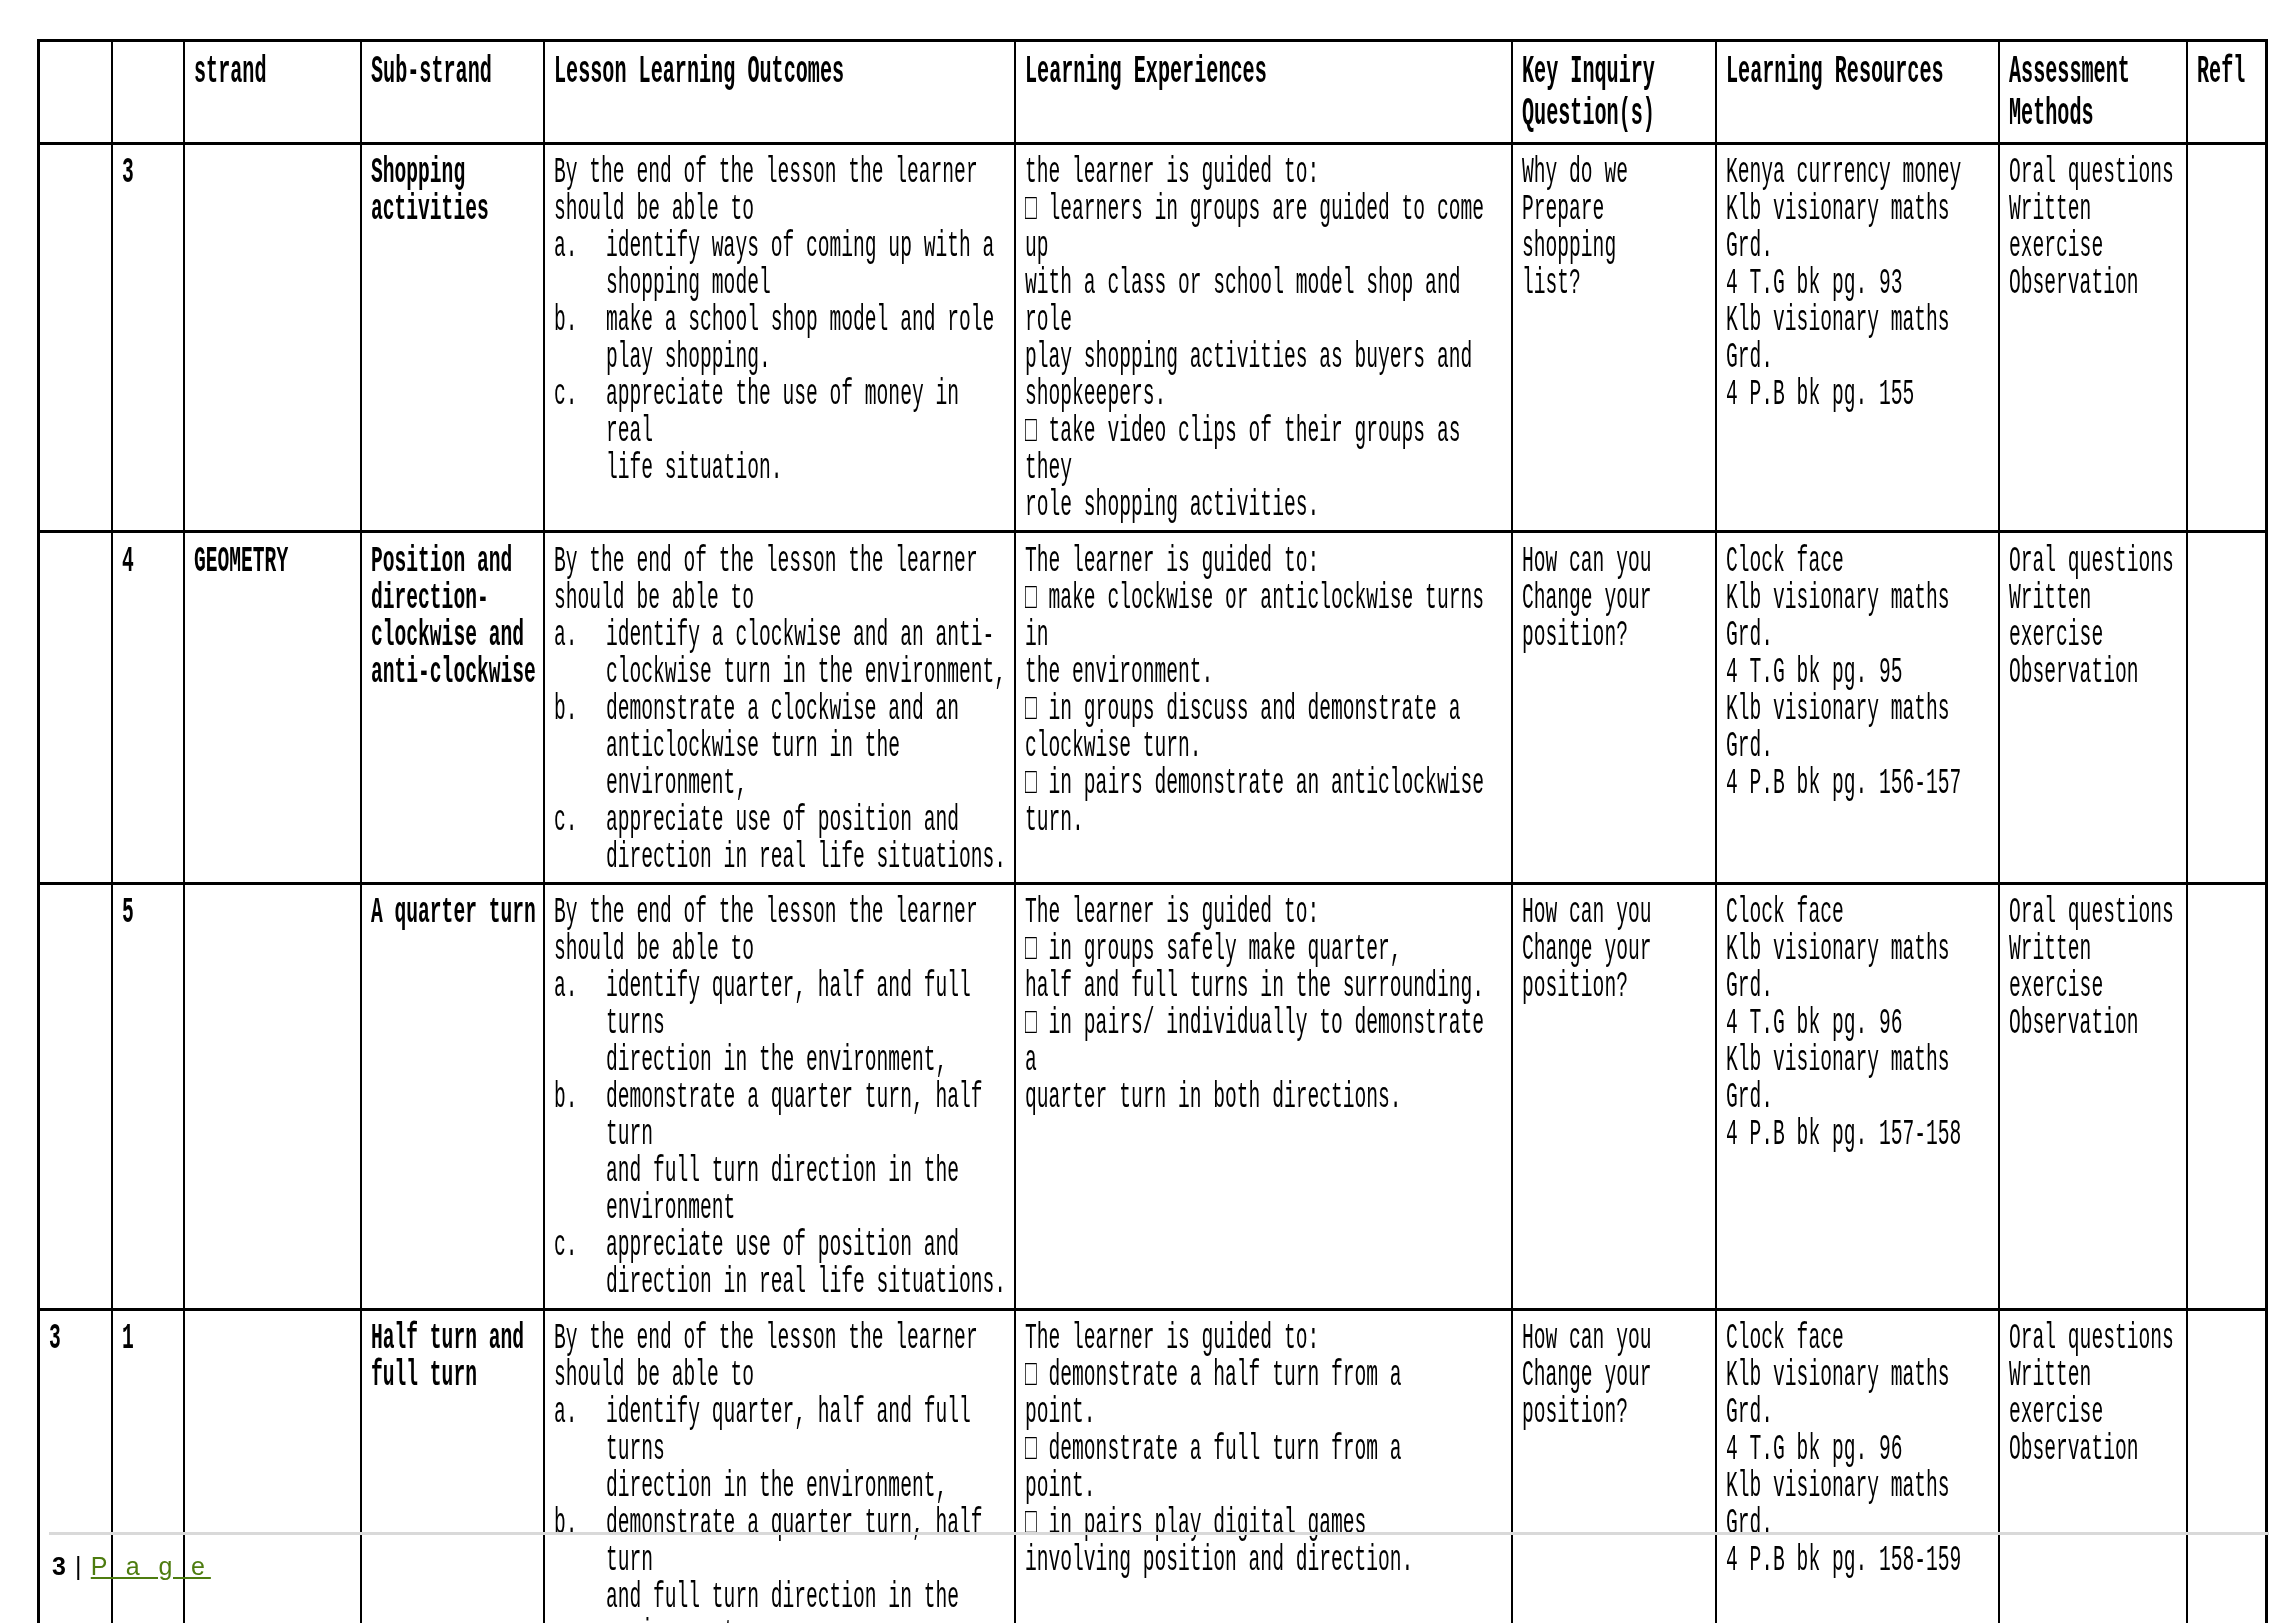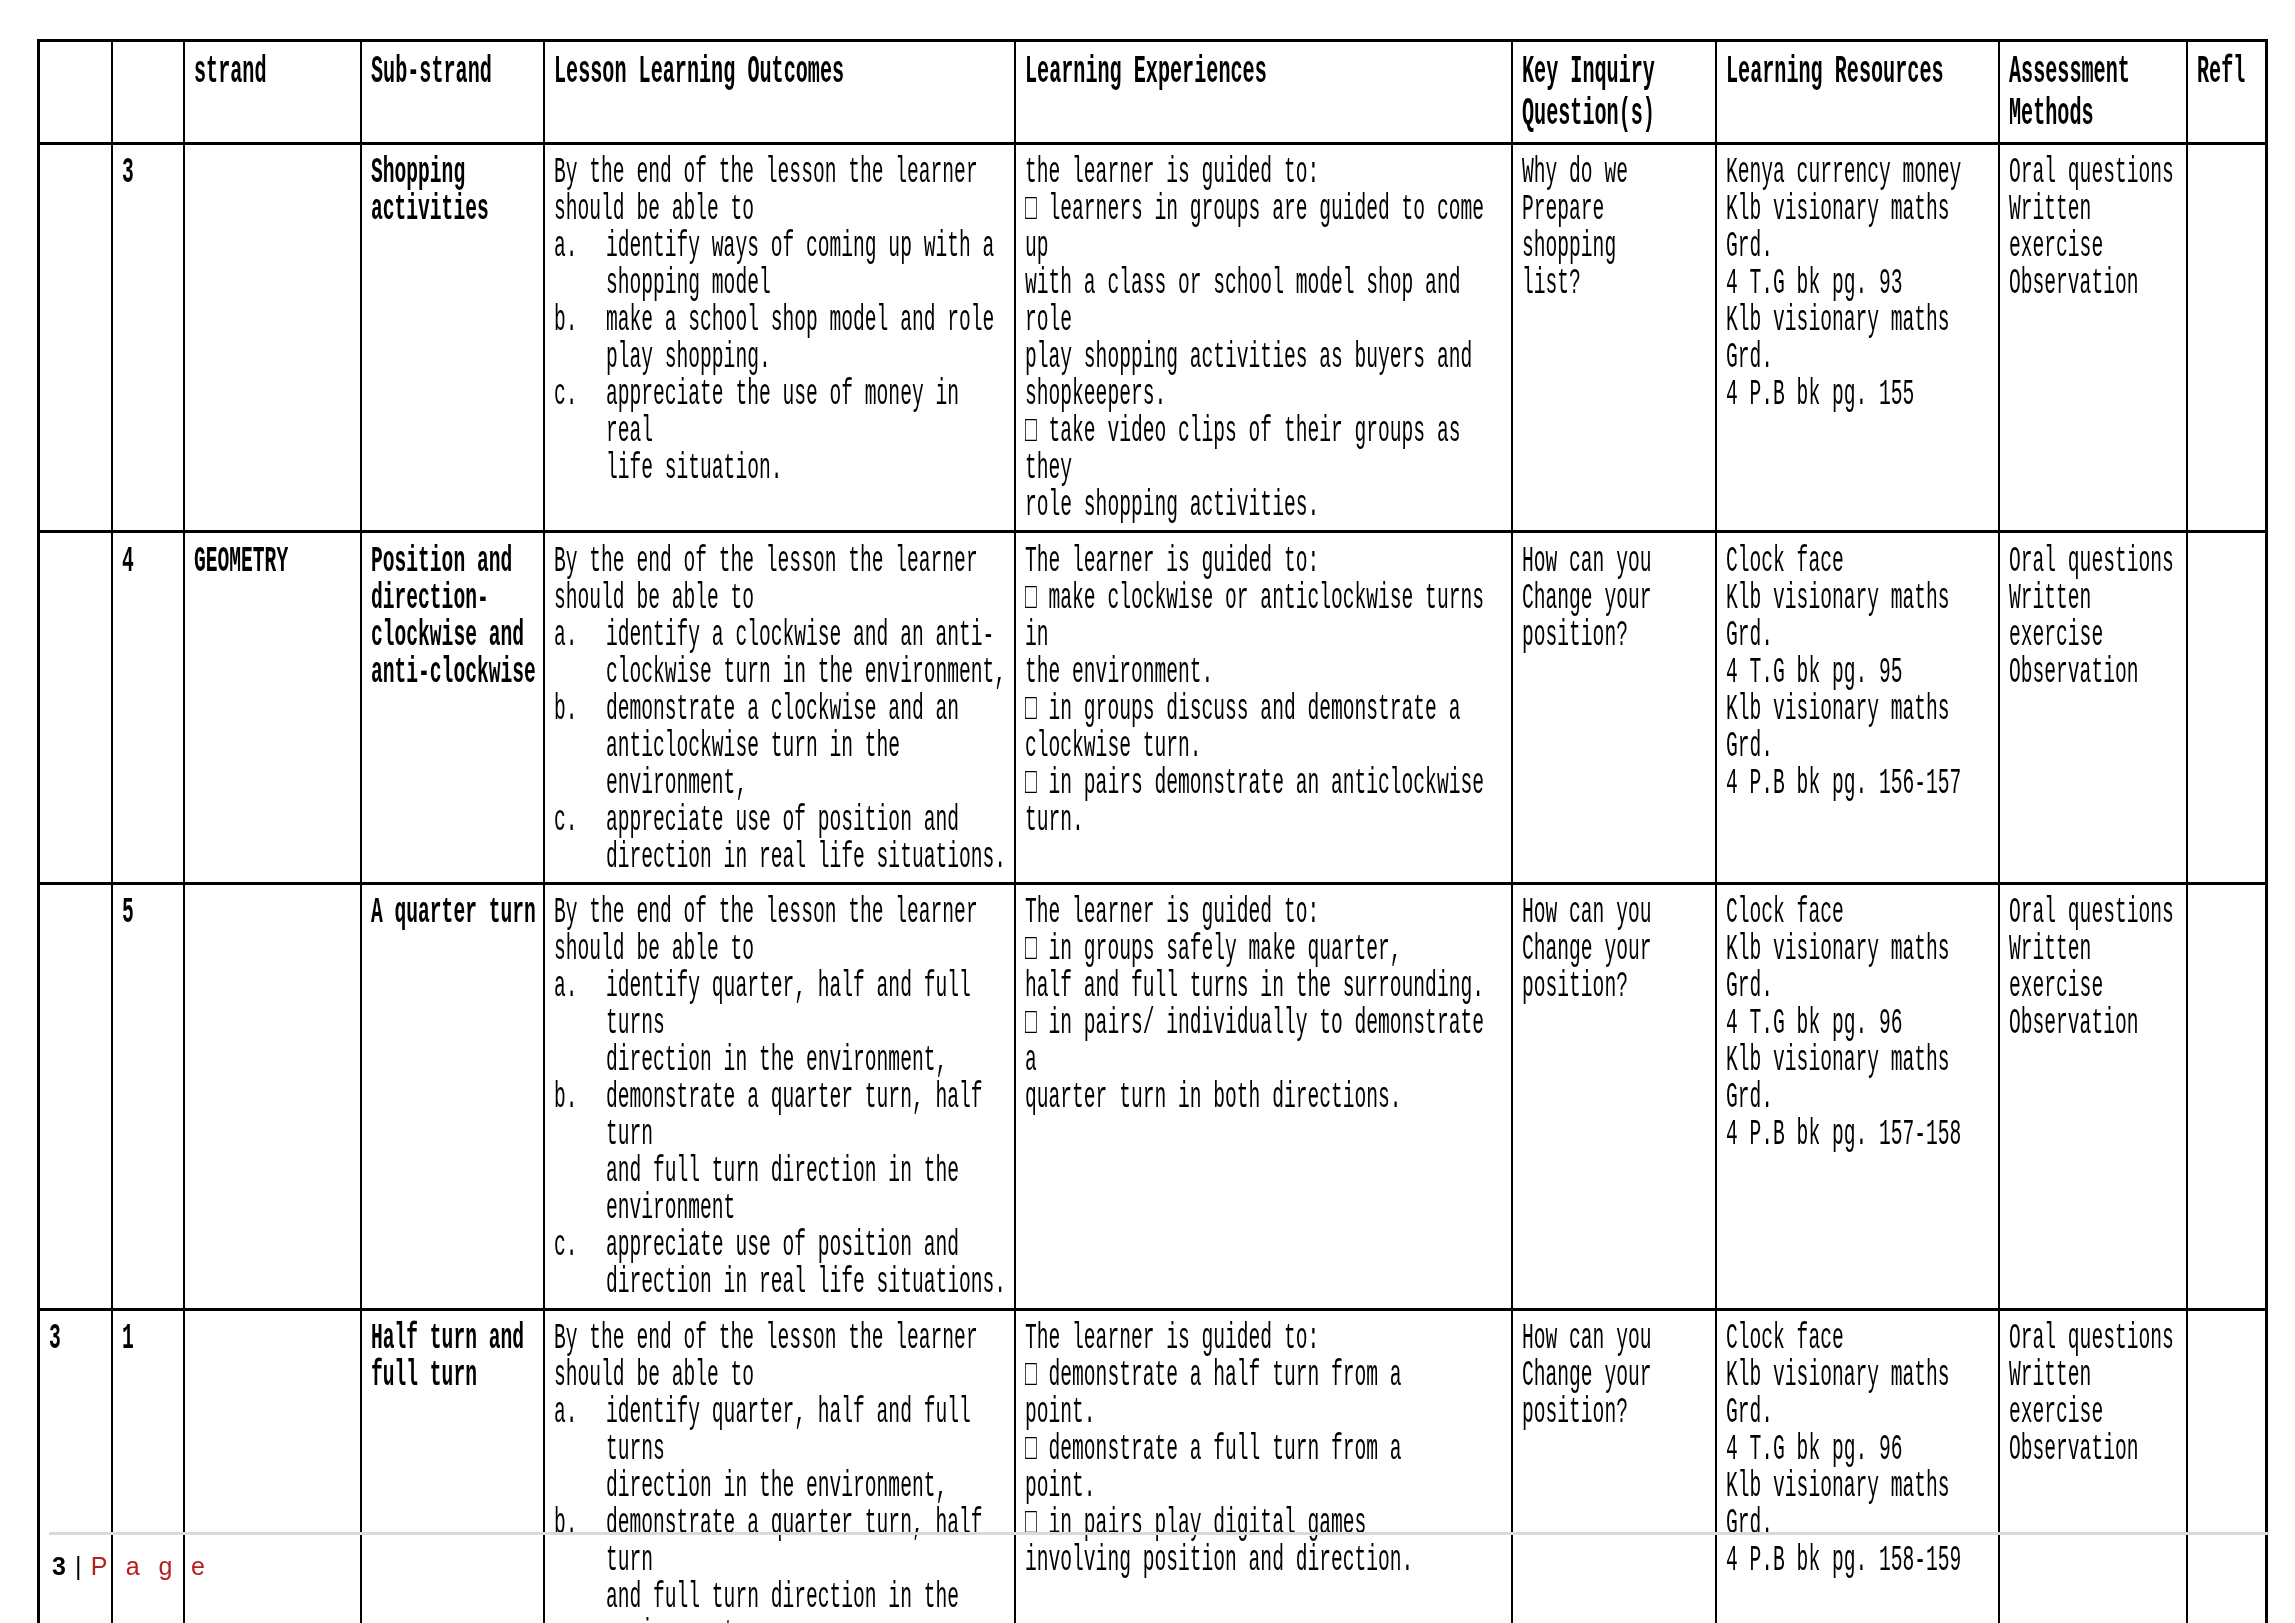--- a/index.html
+++ b/index.html
@@ -38,21 +38,21 @@
   .oi .m{flex:0 0 98px;}
   .oi .t{flex:1;white-space:pre-line;}
   .intro{white-space:pre-line;}
 
   .vcell{position:relative;height:100%;}
 
   .footer-rule{position:absolute;left:49px;top:1532px;width:2220px;height:2.6px;background:#d9d9d9;}
   .footer{position:absolute;left:52px;top:1552px;font-size:25px;display:flex;align-items:center;}
   .footer .num{font-weight:bold;color:#000;}
   .footer .bar{margin:0 9.2px;color:#000;font-weight:normal;}
-  .footer .pg{color:#b91c1c;letter-spacing:5.9px;}
+  .footer .pg{color:#4d7c0f;letter-spacing:5.9px;text-decoration:underline;}
 </style>
 </head>
 <body>
 
 <div class="sheet">
 
   <table class="sow">
     <colgroup>
       <col style="width:73px">
         <col style="width:72px">

